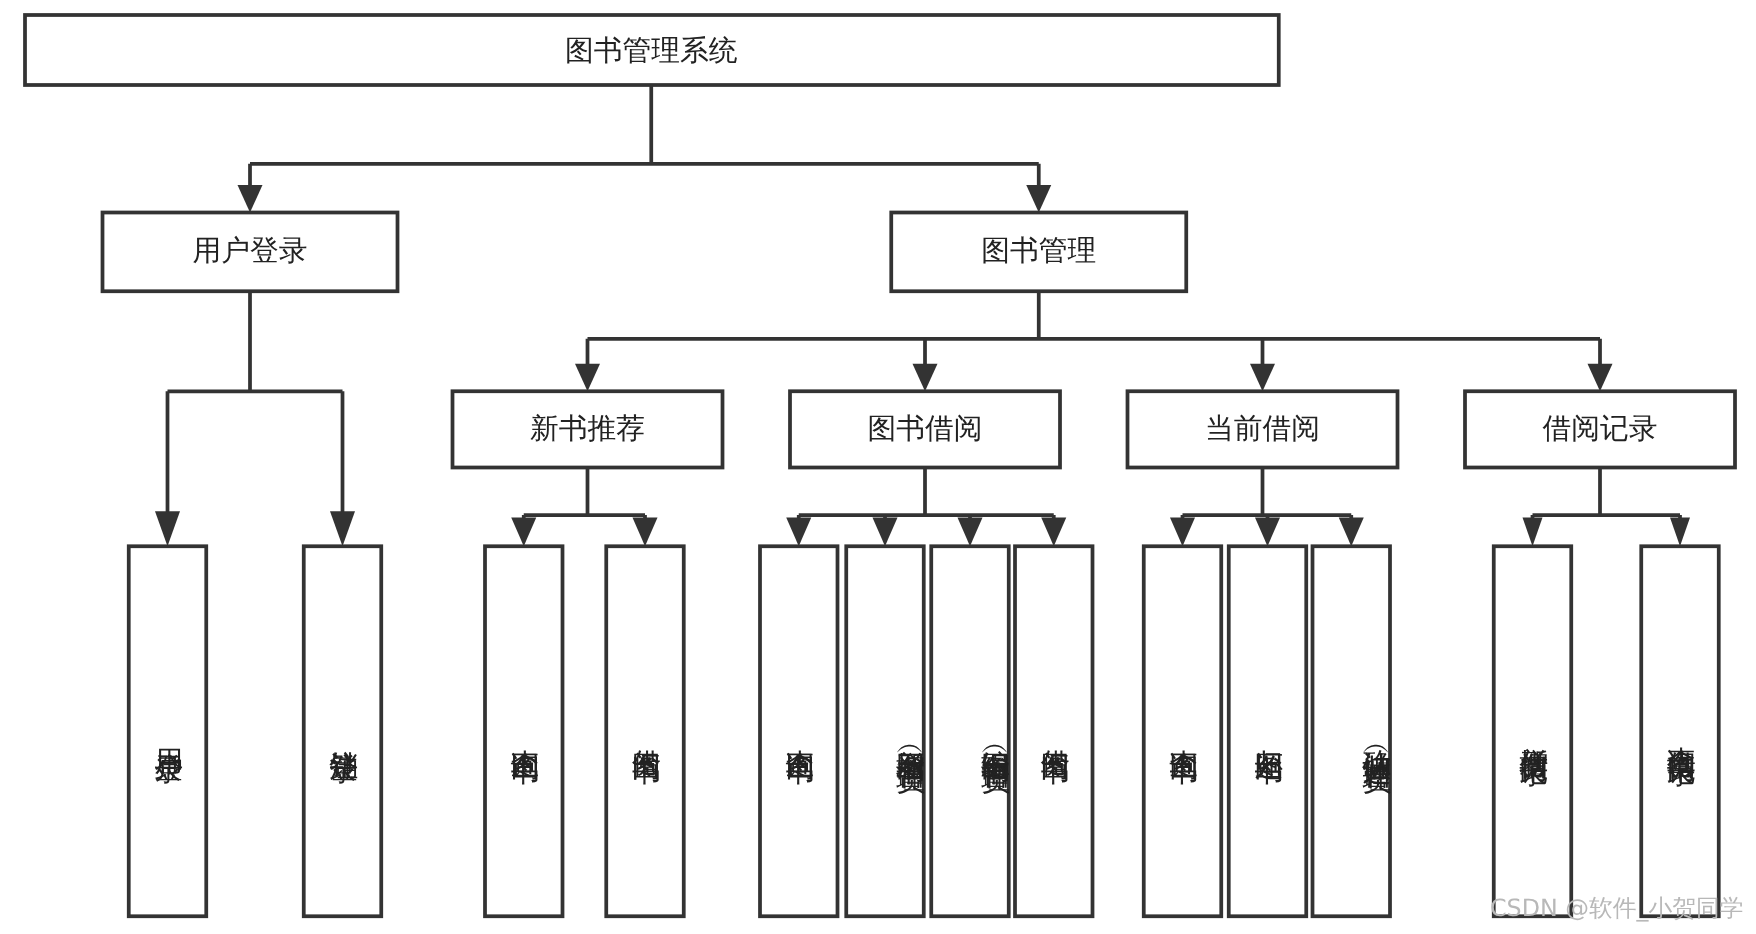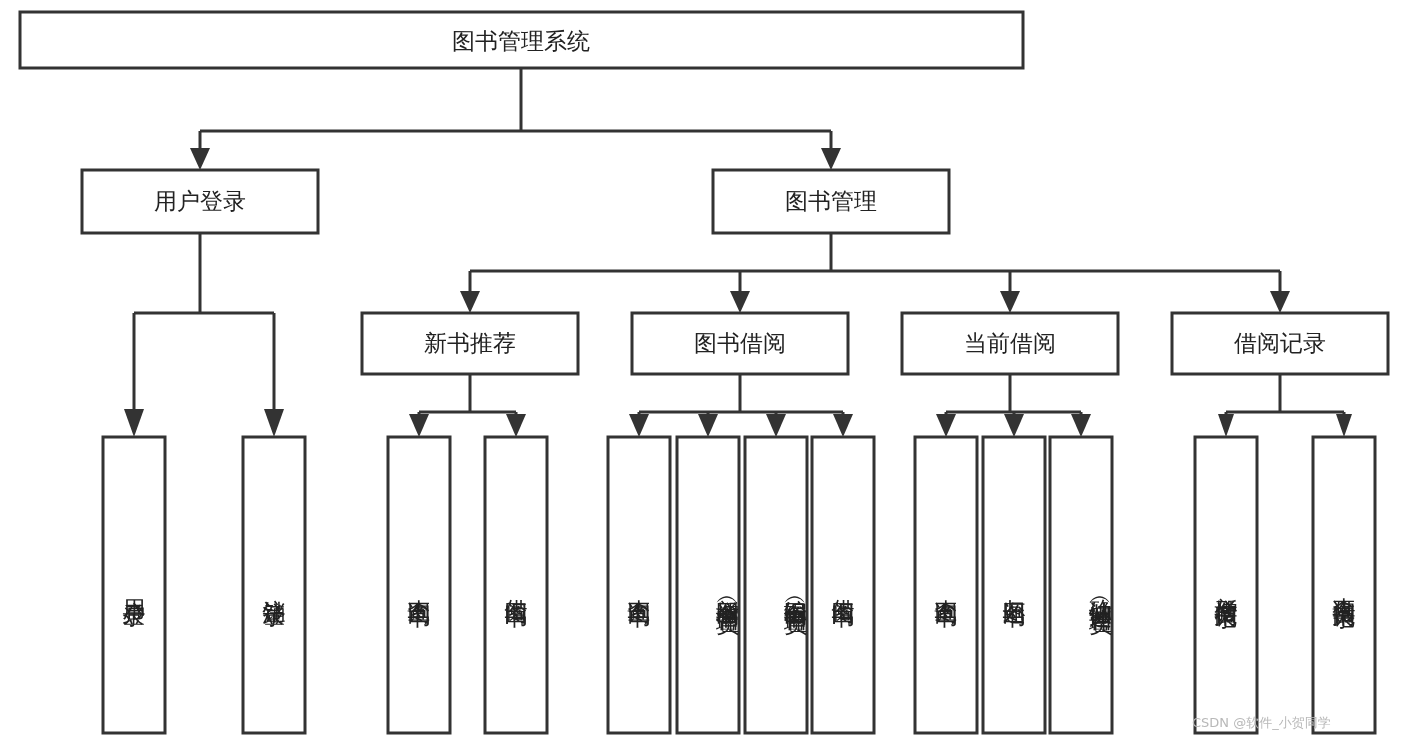--- a/index.html
+++ b/index.html
@@ -62,21 +62,21 @@
     letter-spacing: 2px;
     white-space: nowrap;
     display: flex;
     align-items: center;
     justify-content: center;
     pointer-events: none;
   }
   .watermark {
     position: absolute;
     font-family: "DejaVu Sans", "Liberation Sans", sans-serif;
-    font-size: 13px;
+    font-size: 19px;
     color: #b8b8b8;
     white-space: nowrap;
   }
 </style>
 </head>
 <body>
 
 <div id="diagram-root">
 
   <svg id="tree-svg" viewBox="0 0 1405 747" xmlns="http://www.w3.org/2000/svg">

